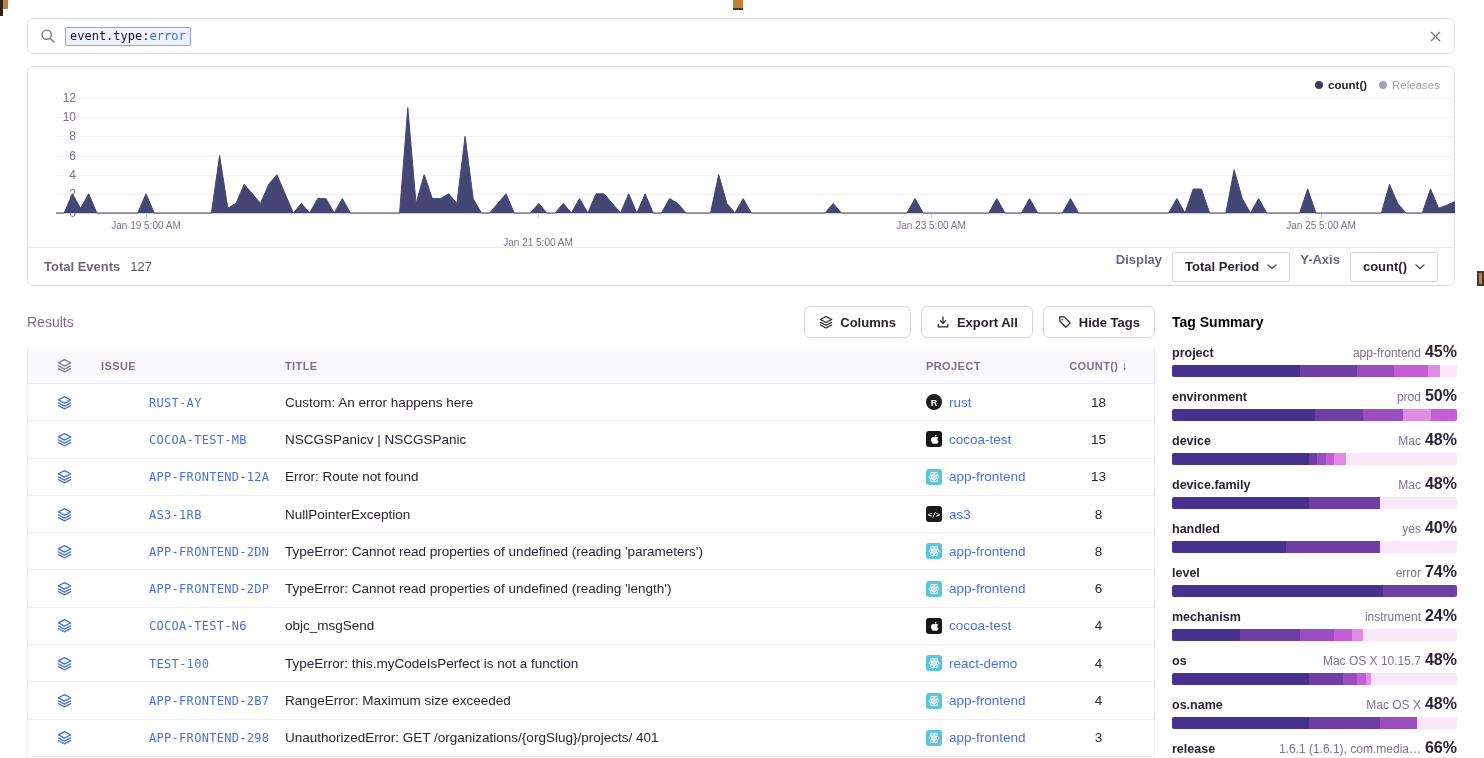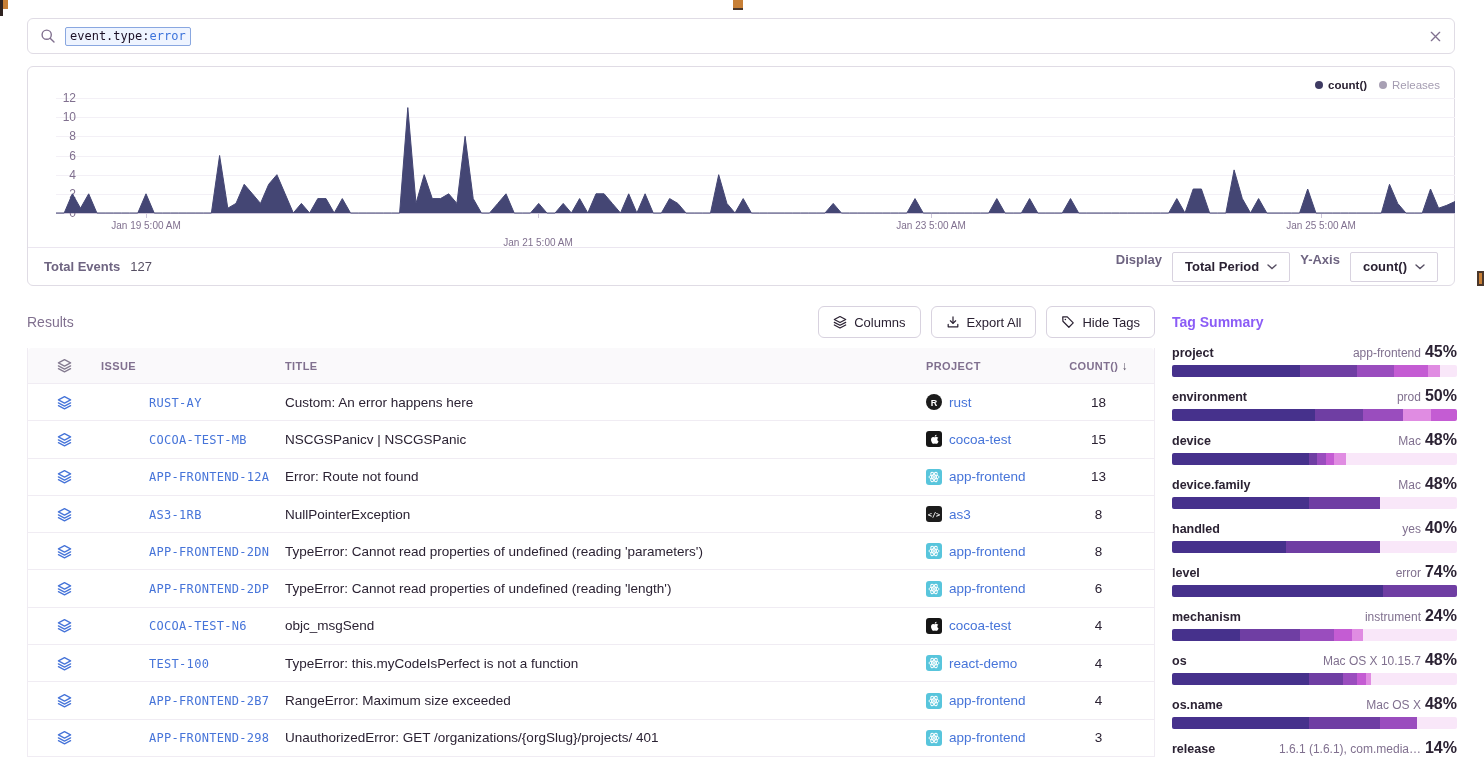--- a/index.html
+++ b/index.html
@@ -39,41 +39,41 @@
   #total-events-value{margin-left:10px;color:#564f63;font-size:13px;}
   #summary-controls{margin-left:auto;display:flex;gap:10px;}
   .dropdown-btn{display:inline-flex;align-items:center;gap:8px;height:30px;padding:0 12px;border:1px solid #d8d2df;
     border-radius:2px;background:#fff;font-weight:700;font-size:13px;color:#2b2233;cursor:pointer;}
 
   
   #results-bar{position:absolute;left:27px;top:306px;width:1128px;display:flex;align-items:center;}
   #results-heading{font-size:14px;font-weight:400;color:#80708f;}
   #results-buttons{margin-left:auto;display:flex;gap:10px;}
   .btn{display:inline-flex;align-items:center;gap:7px;height:32px;padding:0 14px;border:1px solid #d8d2df;
-    border-radius:6px;background:#fff;font-weight:400;font-size:13px;color:#2b2233;cursor:pointer;}
+    border-radius:6px;background:#fff;font-weight:700;font-size:13px;color:#2b2233;cursor:pointer;}
 
   
   #results-table{position:absolute;left:27px;top:348px;width:1128px;border-left:1px solid #f0ecf3;
     border-right:1px solid #f0ecf3;box-sizing:border-box;}
   .t-head{display:flex;align-items:center;height:35px;background:#faf9fb;border-bottom:1px solid #f0ecf3;
     font-size:11px;font-weight:700;letter-spacing:.4px;color:#80708f;border-radius:4px 4px 0 0;}
   .t-row{display:flex;align-items:center;height:36.3px;border-bottom:1px solid #f0ecf3;font-size:13.5px;background:#fff;}
   .c-icon{width:73px;display:flex;justify-content:center;flex:none;}
   .c-issue{width:184px;flex:none;}
   .c-title{flex:1;min-width:0;white-space:nowrap;overflow:hidden;}
   .c-project{width:135px;flex:none;display:flex;align-items:center;gap:7px;}
   .c-count{width:75px;flex:none;text-align:center;padding-right:18px;}
   .issue-link,.project-link{color:#4674d9;text-decoration:none;cursor:pointer;}
   .c-issue .issue-link{font-size:12px;letter-spacing:.3px;}
   .picon{width:16px;height:16px;display:inline-flex;flex:none;}
   .sort-arrow{color:#574f63;font-size:12px;margin-left:3px;}
 
   
   #tag-summary{position:absolute;left:1172px;top:314px;width:285px;}
-  #tag-summary-heading{font-size:14px;font-weight:700;color:#8b5cf6;margin-bottom:13px;}
+  #tag-summary-heading{font-size:14px;font-weight:700;color:#000000;margin-bottom:13px;}
   .tag-item{margin-bottom:10px;}
   .tag-label-row{display:flex;align-items:baseline;margin-bottom:4px;}
   .tag-name{font-weight:700;font-size:12.5px;color:#2b2233;}
   .tag-value{margin-left:auto;font-size:12px;color:#80708f;}
   .tag-pct{font-weight:700;color:#2b2233;margin-left:4px;}
   .tag-bar{display:flex;height:12px;border-radius:2px;overflow:hidden;cursor:pointer;}
   .tag-seg{height:100%;}
 </style>
 </head>
 <body>
@@ -598,18 +598,18 @@
           <div class="tag-seg" style="width: 25%; background: rgb(111, 62, 163);"></div>
           <div class="tag-seg" style="width: 13%; background: rgb(154, 77, 190);"></div>
           <div class="tag-seg" style="width: 14%; background: rgb(249, 231, 249);"></div>
         </div>
   </div>
 
   <div class="tag-item">
     <div class="tag-label-row">
       <span class="tag-name">release</span>
       <span class="tag-value">1.6.1 (1.6.1), com.media…</span>
-      <span class="tag-pct">14%</span>
+      <span class="tag-pct">66%</span>
     </div>
 
   </div>
 </div>
 </div>
 
 </body></html>

